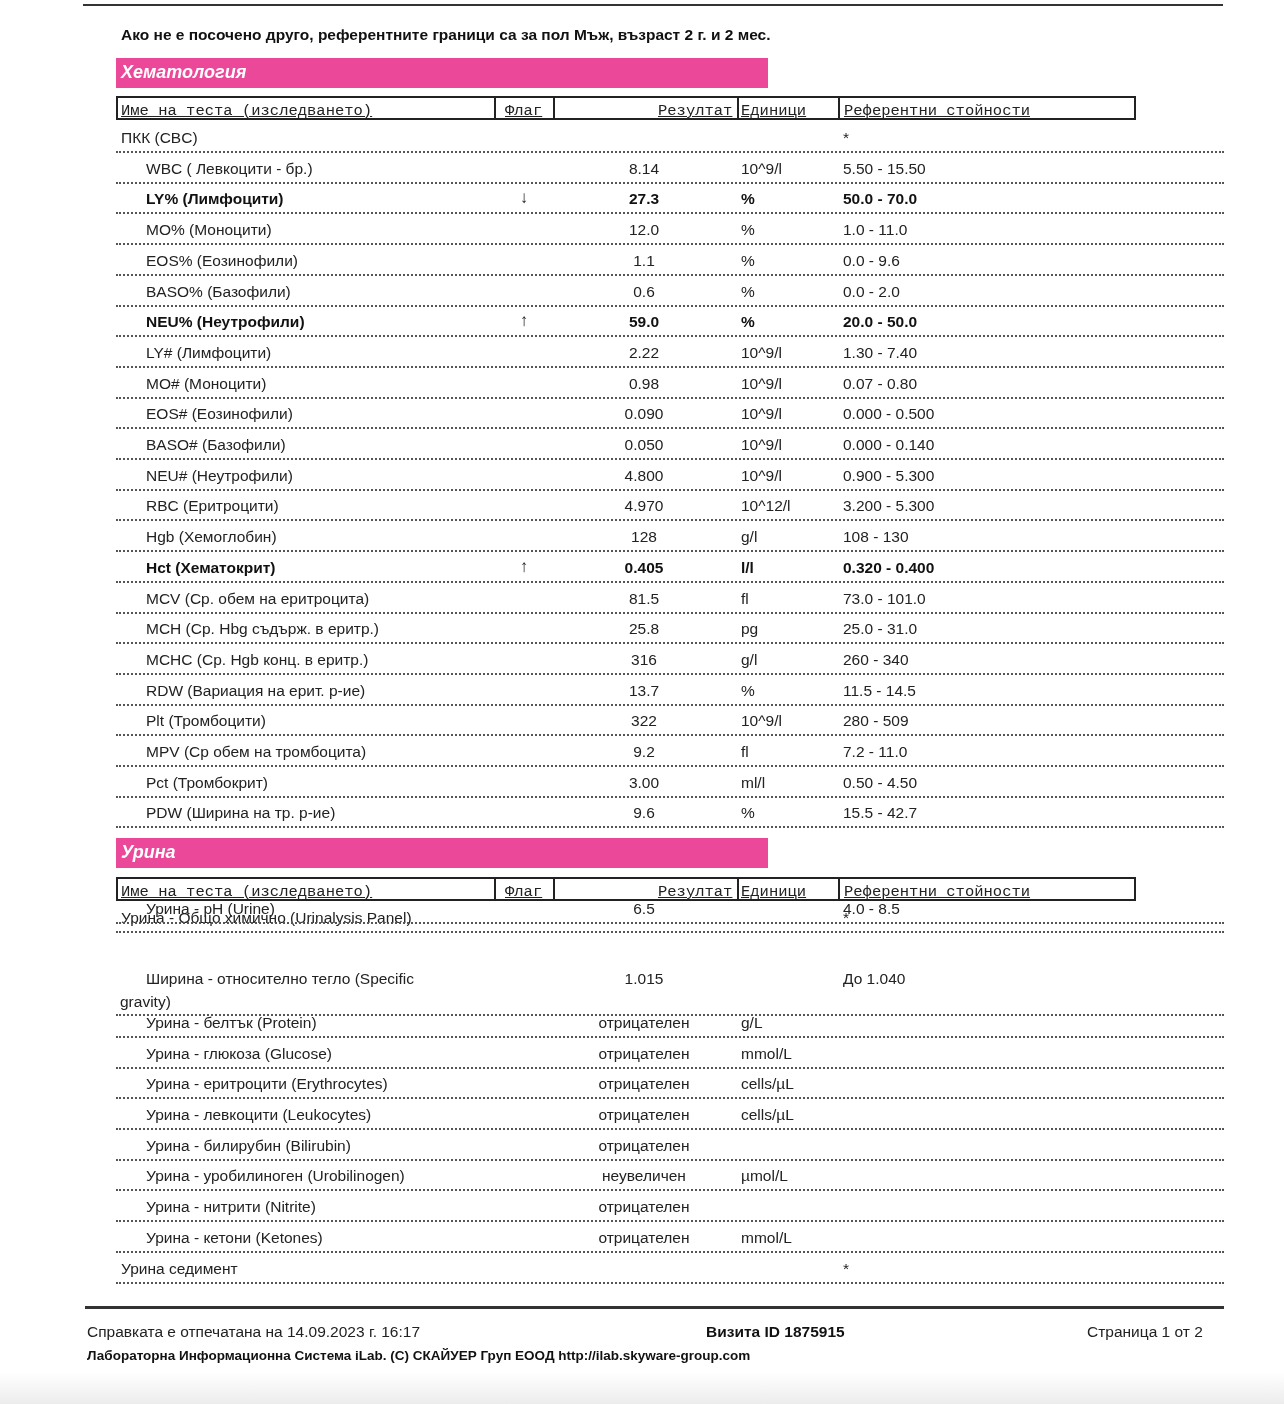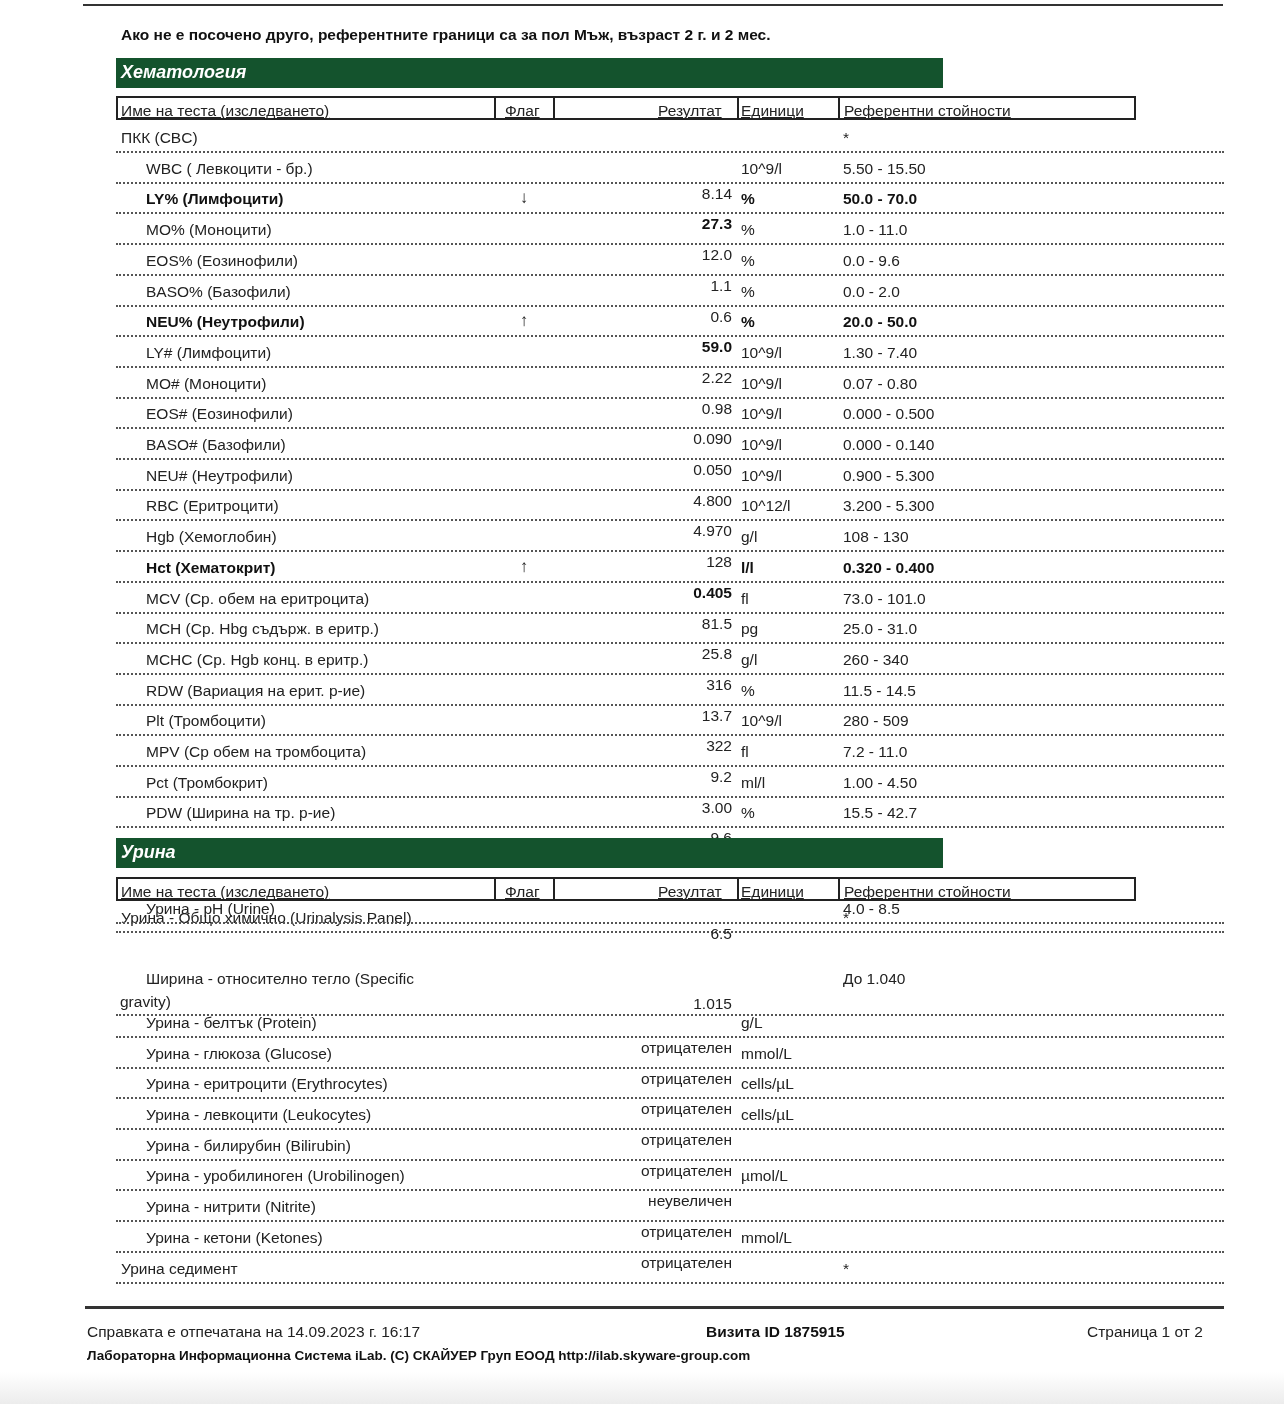--- a/index.html
+++ b/index.html
@@ -11,45 +11,45 @@
   .bottom-fade {
     position:absolute; left:0; top:1372px; width:1284px; height:32px;
     background:linear-gradient(#ffffff, #ececec);
   }
   .top-rule { position:absolute; left:83px; top:4px; width:1140px; height:2px; background:#333; }
   .intro {
     position:absolute; left:121px; top:26px; font-size:15.5px; font-weight:bold; color:#111;
     white-space:nowrap;
   }
   .section-bar {
-    position:absolute; left:116px; width:827px; height:30px; background:#14532d;
+    position:absolute; left:116px; width:652px; height:30px; background:#ec4899;
   }
   .section-bar span {
     position:absolute; left:5px; top:4px; font-size:18px; font-weight:bold; font-style:italic;
     color:#ffffff;
   }
   .col-header {
     position:absolute; left:116px; width:1020px; height:24px;
     border:2px solid #222; box-sizing:border-box;
-    font-size:15.5px; color:#222;
+    font-size:15.5px; color:#222;font-family:Liberation Mono, monospace;
   }
   .col-header .c { position:absolute; top:0; height:20px; line-height:26px; white-space:nowrap; text-decoration:underline; }
   .col-header .sep { position:absolute; top:0; width:2px; height:20px; background:#222; }
   .row {
     position:absolute; left:116px; width:1108px; height:30px;
     font-size:15.5px; color:#222;
   }
   .row .line {
     position:absolute; left:0; bottom:0; width:1108px; height:0;
     border-bottom:2px dotted #555;
   }
   .row .name { position:absolute; left:30px; top:6px; white-space:nowrap; }
   .row.group .name { left:5px; }
   .row .flag { position:absolute; left:398px; top:4px; width:20px; text-align:center; font-size:17px; font-weight:bold; }
-  .row .result { position:absolute; left:440px; top:6px; width:176px; text-align:right; white-space:nowrap;margin-top:25px; }
+  .row .result { position:absolute; left:440px; top:6px; width:176px; text-align:center; white-space:nowrap; }
   .row .unit { position:absolute; left:625px; top:6px; white-space:nowrap; }
   .row .ref { position:absolute; left:727px; top:6px; white-space:nowrap; }
   .row.bold .name, .row.bold .result, .row.bold .unit, .row.bold .ref { font-weight:bold; color:#111; }
   .row.tall { height:52px; }
   .row.tall .name2 { position:absolute; left:4px; top:29px; white-space:nowrap; }
   .footer-rule { position:absolute; left:85px; top:1306px; width:1139px; height:3px; background:#333; }
   .footer-left { position:absolute; left:87px; top:1323px; font-size:15.5px; color:#222; white-space:nowrap; }
   .footer-mid { position:absolute; left:706px; top:1323px; font-size:15.5px; font-weight:bold; color:#111; white-space:nowrap; }
   .footer-right { position:absolute; left:1087px; top:1323px; font-size:15.5px; color:#222; white-space:nowrap; }
   .footer-sys { position:absolute; left:87px; top:1348px; font-size:13.5px; font-weight:bold; color:#111; white-space:nowrap; }
@@ -220,21 +220,21 @@
       <span class="name">MPV (Ср обем на тромбоцита)</span>
       <span class="result">9.2</span>
       <span class="unit">fl</span>
       <span class="ref">7.2 - 11.0</span>
       <div class="line"></div>
     </div>
     <div class="row" style="top: 767.7px;">
       <span class="name">Pct (Тромбокрит)</span>
       <span class="result">3.00</span>
       <span class="unit">ml/l</span>
-      <span class="ref">1.00 - 4.50</span>
+      <span class="ref">0.50 - 4.50</span>
       <div class="line"></div>
     </div>
     <div class="row" style="top: 798.4px;">
       <span class="name">PDW (Ширина на тр. р-ие)</span>
       <span class="result">9.6</span>
       <span class="unit">%</span>
       <span class="ref">15.5 - 42.7</span>
       <div class="line"></div>
     </div>
   </div>

